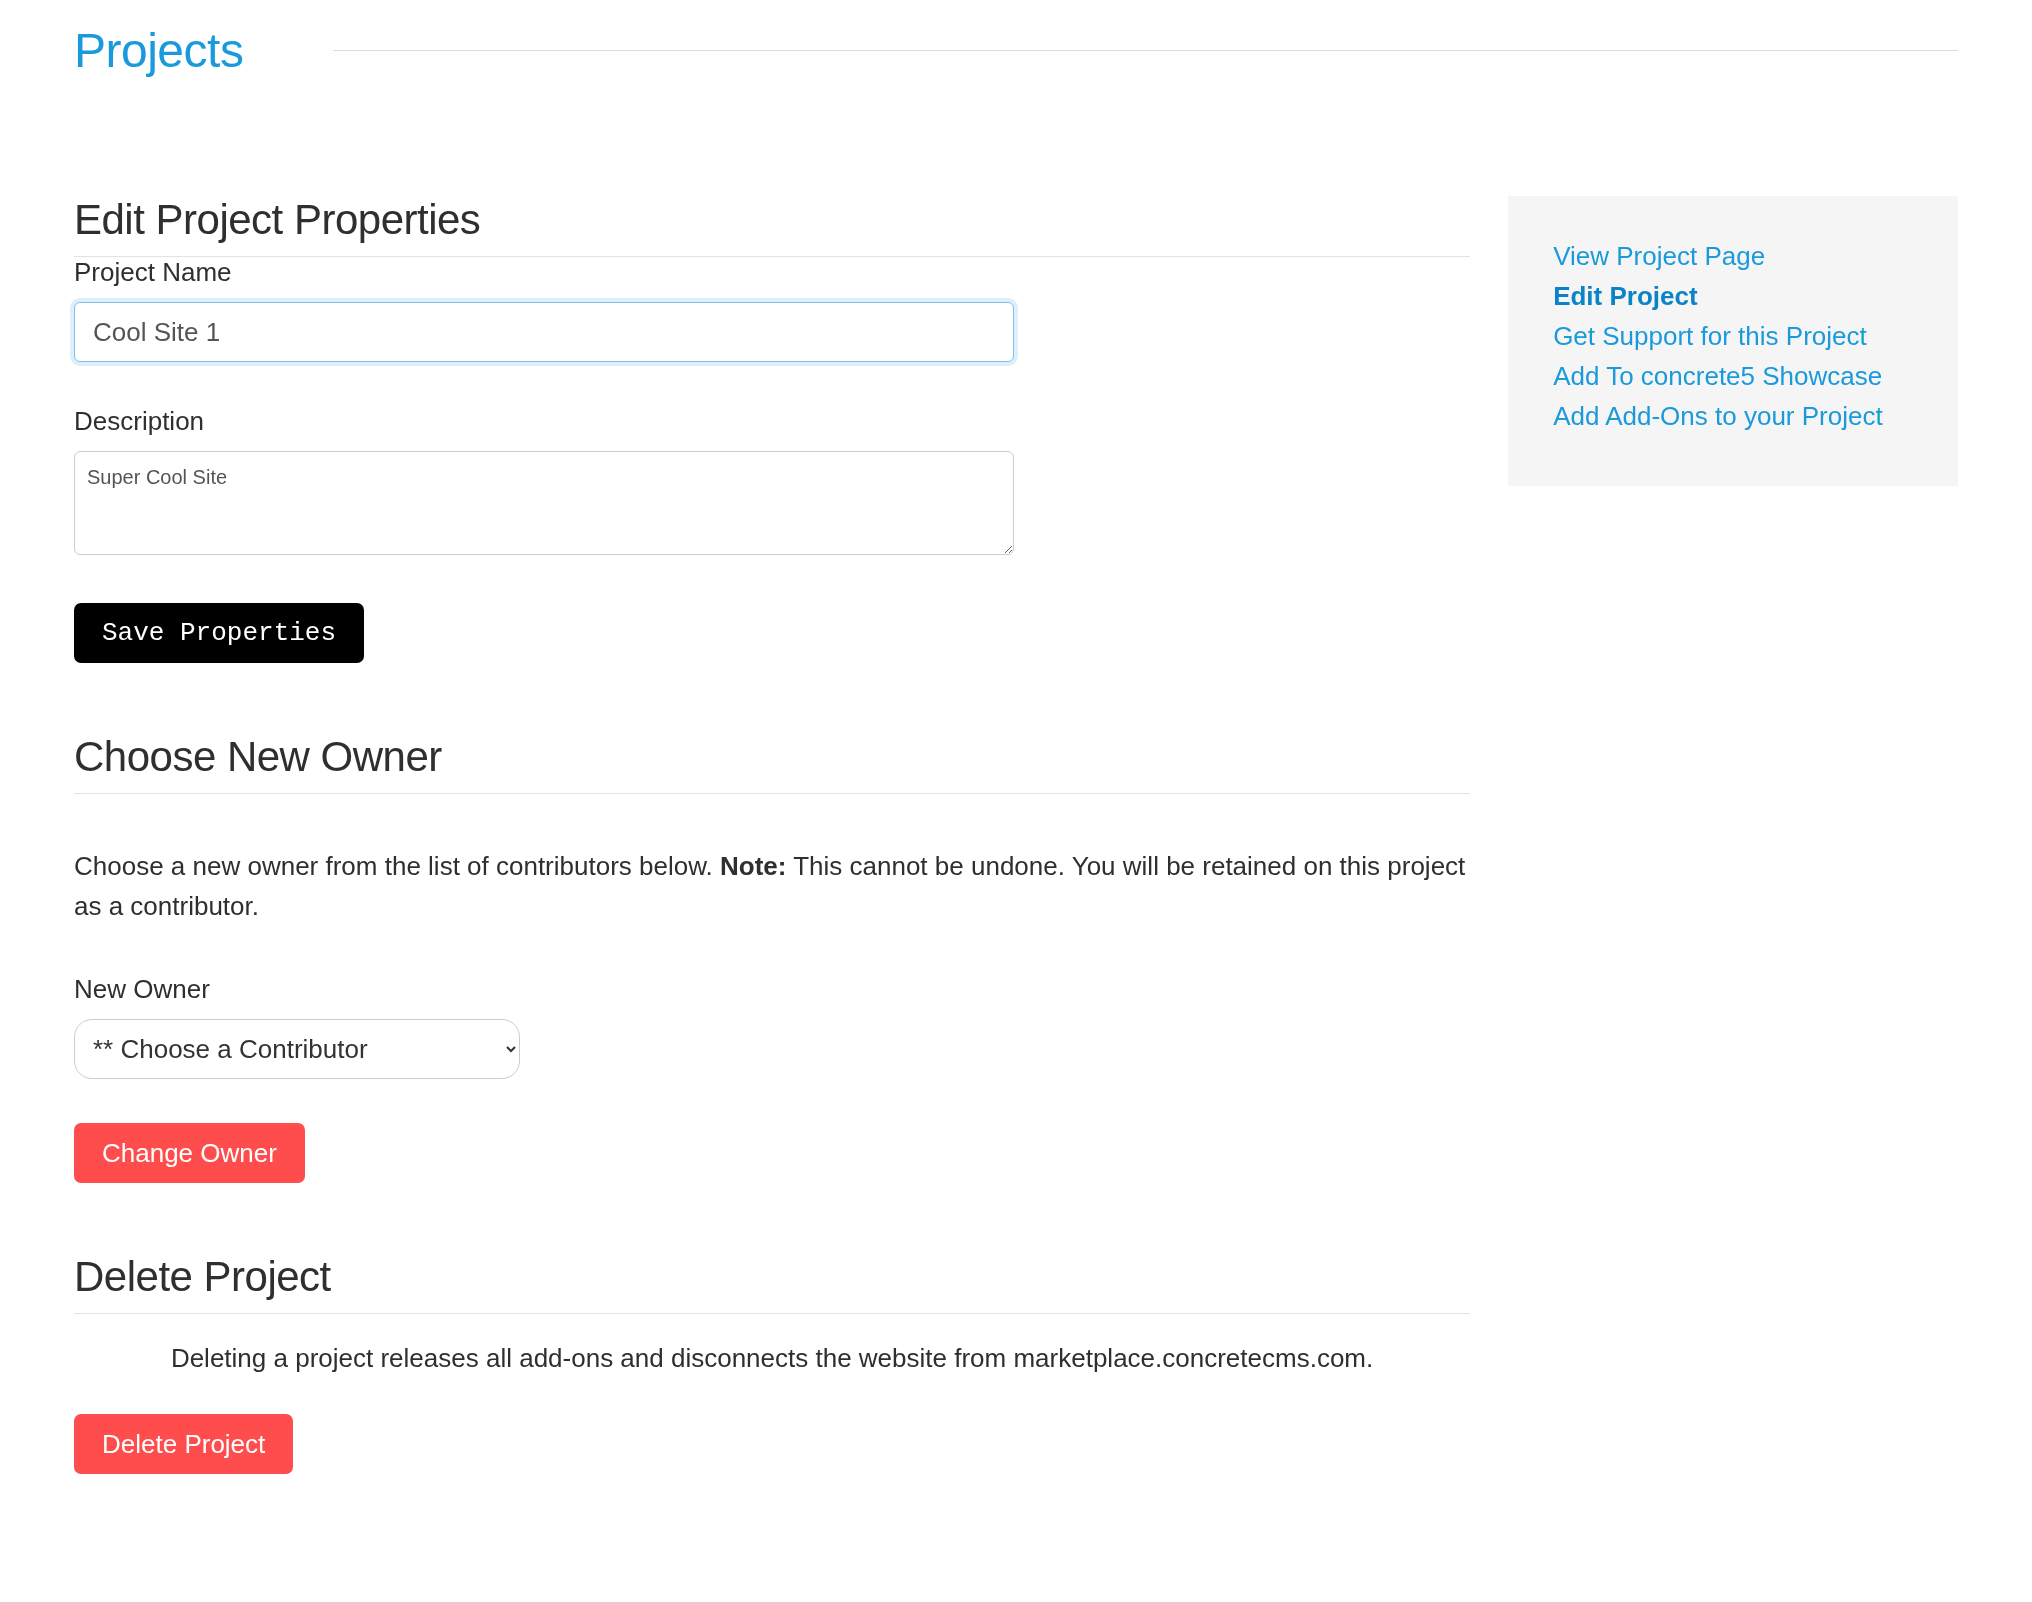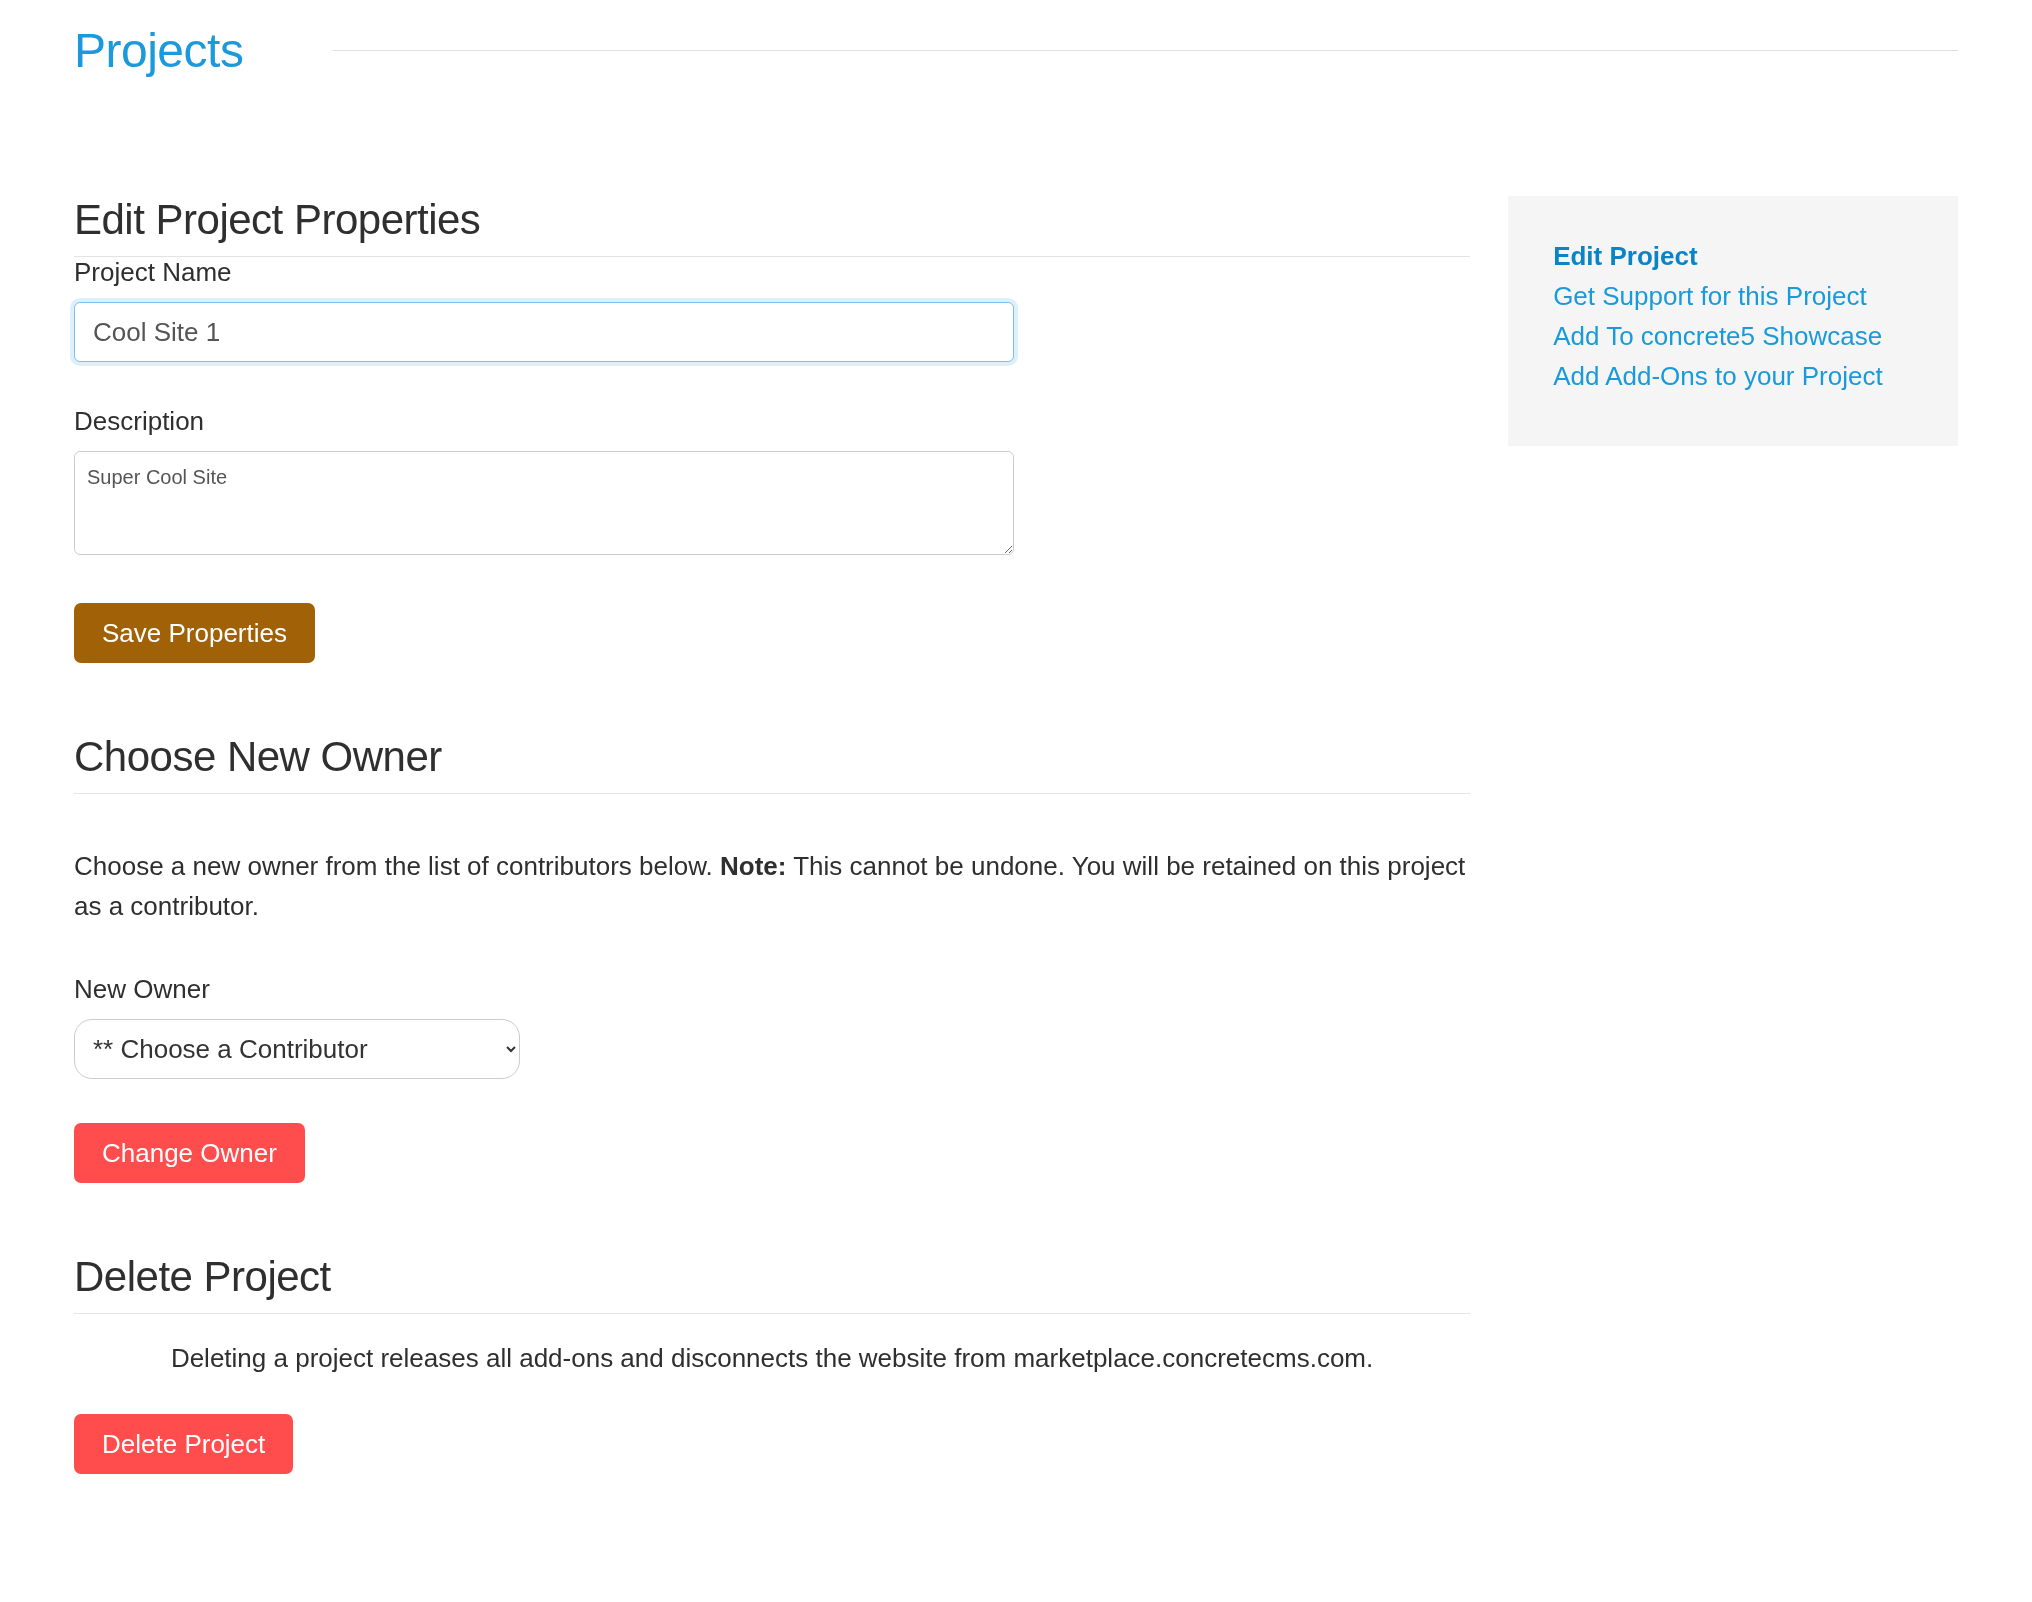--- a/index.html
+++ b/index.html
@@ -110,21 +110,21 @@
     align-items: center;
     justify-content: center;
     height: 60px;
     padding: 0 28px;
     border: none;
     border-radius: 7px;
     font-size: 26px;
     color: #fff;
     cursor: pointer;
   }
-  .btn-green { background: #a16207; }
+  .btn-green { background: #000000; font-family: Liberation Mono, monospace; }
   .btn-red   { background: #ff4d4d; }
 
   .body-text {
     font-size: 26px;
     line-height: 40px;
     color: #2f2f2f;
   }
   .body-text strong { font-weight: 700; }
   .spacer-70 { height: 70px; }
 </style>
@@ -183,19 +183,20 @@
 
       <p class="body-text" style="margin-top:24px;text-align:center;">Deleting a project releases all add-ons and disconnects the website from marketplace.concretecms.com.</p>
 
       <div style="margin-top:36px;">
         <button class="btn btn-red">Delete Project</button>
       </div>
 
     </div>
 
     <div class="sidebar">
+      <a href="#">View Project Page</a>
       <a href="#" class="active">Edit Project</a>
       <a href="#">Get Support for this Project</a>
       <a href="#">Add To concrete5 Showcase</a>
       <a href="#">Add Add-Ons to your Project</a>
     </div>
   </div>
 </div>
 
 </body></html>

